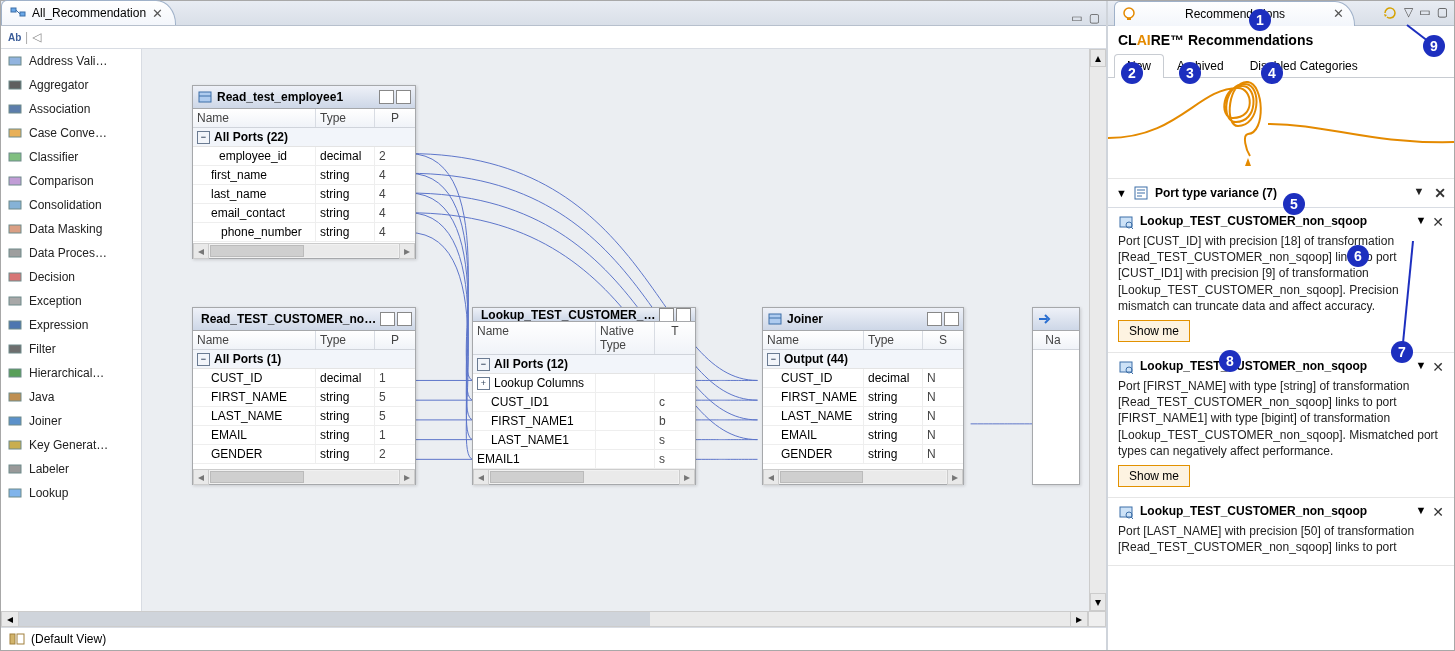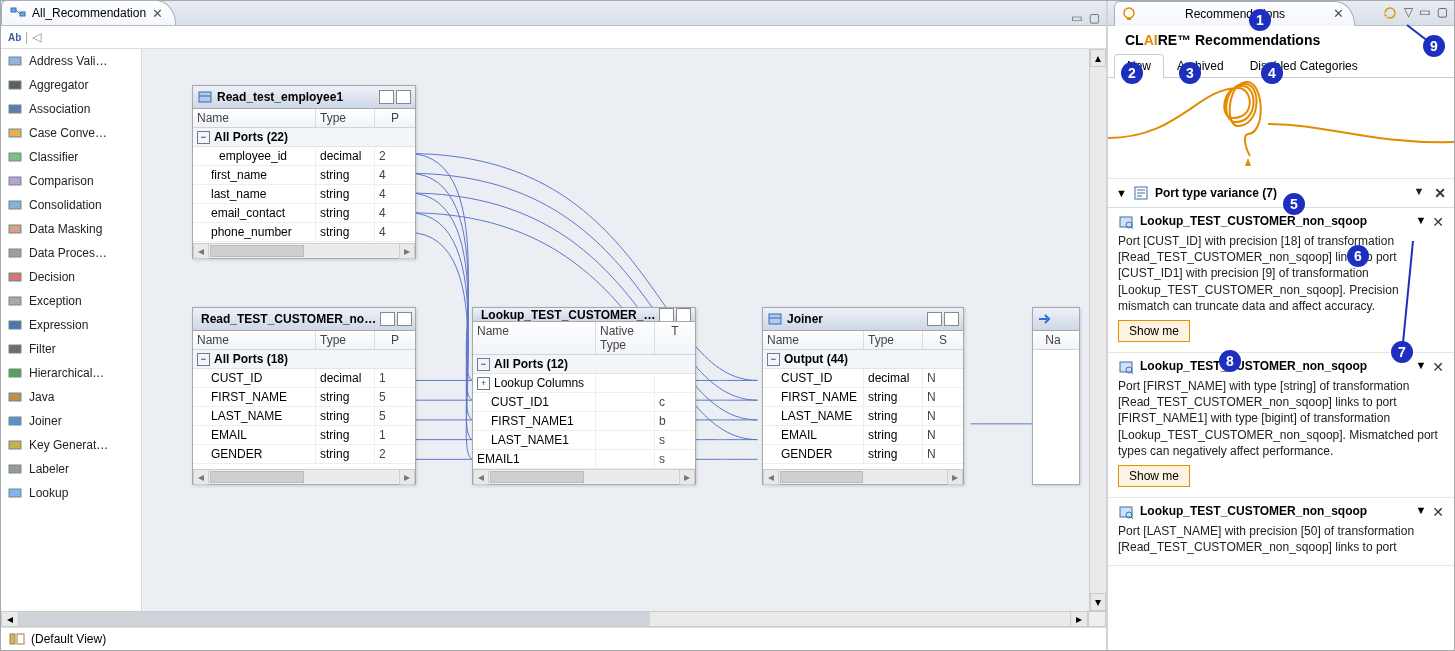--- a/index.html
+++ b/index.html
@@ -48,21 +48,21 @@
 .bottom-row .hthumb{position:absolute;left:0;top:0;height:100%;width:60%;background:#cfd4db;}
 .statusbar{height:22px;display:flex;align-items:center;padding:0 8px;border-top:1px solid #d8dce3;gap:6px;flex:none;}
 
 .pm{width:11px;height:11px;border:1px solid #6a7b92;display:inline-flex;align-items:center;justify-content:center;font-size:9px;line-height:1;color:#3b4c63;}
 
 .reco{width:346px;display:flex;flex-direction:column;min-width:0;background:#fff;}
 .reco-tabbar{height:24px;background:linear-gradient(#e8ecf3,#d9dfe8);display:flex;align-items:center;gap:4px;padding:0 6px;border-bottom:1px solid #b7c0cd;}
 .reco-tabbar .tab{padding:0 10px 0 6px;gap:48px;}
 .reco-ctrls{margin-left:auto;display:flex;gap:6px;color:#444;}
 .reco-ctrls span{cursor:pointer;}
-.claire-title{padding:6px 10px;font-size:14px;font-weight:bold;margin-left:7px;}
+.claire-title{padding:6px 10px;font-size:14px;font-weight:bold;}
 .claire-title .ai{color:#e48a00;}
 .subtabs{display:flex;border-bottom:1px solid #c8ccd2;padding:0 6px;}
 .subtabs .st{padding:4px 12px;border:1px solid transparent;border-bottom:none;cursor:pointer;}
 .subtabs .st.active{border-color:#c8ccd2;background:#fff;border-top-left-radius:4px;border-top-right-radius:4px;margin-bottom:-1px;}
 .spiral-area{height:100px;position:relative;border-bottom:1px solid #e6e6e6;}
 .category-hdr{display:flex;align-items:center;gap:6px;padding:6px 8px;border-bottom:1px solid #d8dce3;font-weight:bold;}
 .category-hdr .spread{margin-left:auto;display:flex;gap:10px;color:#222;}
 .drop{font-size:11px;cursor:pointer;}
 .xclose{font-size:14px;cursor:pointer;color:#333;}
 .card-list{flex:1;overflow-y:auto;}
@@ -284,21 +284,21 @@
               <div style="padding-left:18px">last_name</div>
               <div class="c2">string</div>
               <div>4</div>
             </div>
             <div class="trx-row">
               <div style="padding-left:18px">email_contact</div>
               <div class="c2">string</div>
               <div>4</div>
             </div>
             <div class="trx-row">
-              <div style="padding-left:18px">phone_number</div>
+              <div style="padding-left:28px">phone_number</div>
               <div class="c2">string</div>
               <div>4</div>
             </div>
             <div style="flex:1"></div>
             <div class="trx-scroll">
               <span class="arr">◂</span>
               <span class="track">
                 <span class="thumb"></span>
               </span>
               <span class="arr">▸</span>
@@ -316,21 +316,21 @@
                 <span class="win-btn"></span>
               </span>
             </div>
             <div class="trx-columns">
               <div>Name</div>
               <div class="c2">Type</div>
               <div>P</div>
             </div>
             <div class="trx-group">
               <span class="pm">−</span>
-              <span>All Ports (18)</span>
+              <span>All Ports (1)</span>
             </div>
             <div class="trx-row">
               <div style="padding-left:18px">CUST_ID</div>
               <div class="c2">decimal</div>
               <div>1</div>
             </div>
             <div class="trx-row">
               <div style="padding-left:18px">FIRST_NAME</div>
               <div class="c2">string</div>
               <div>5</div>

